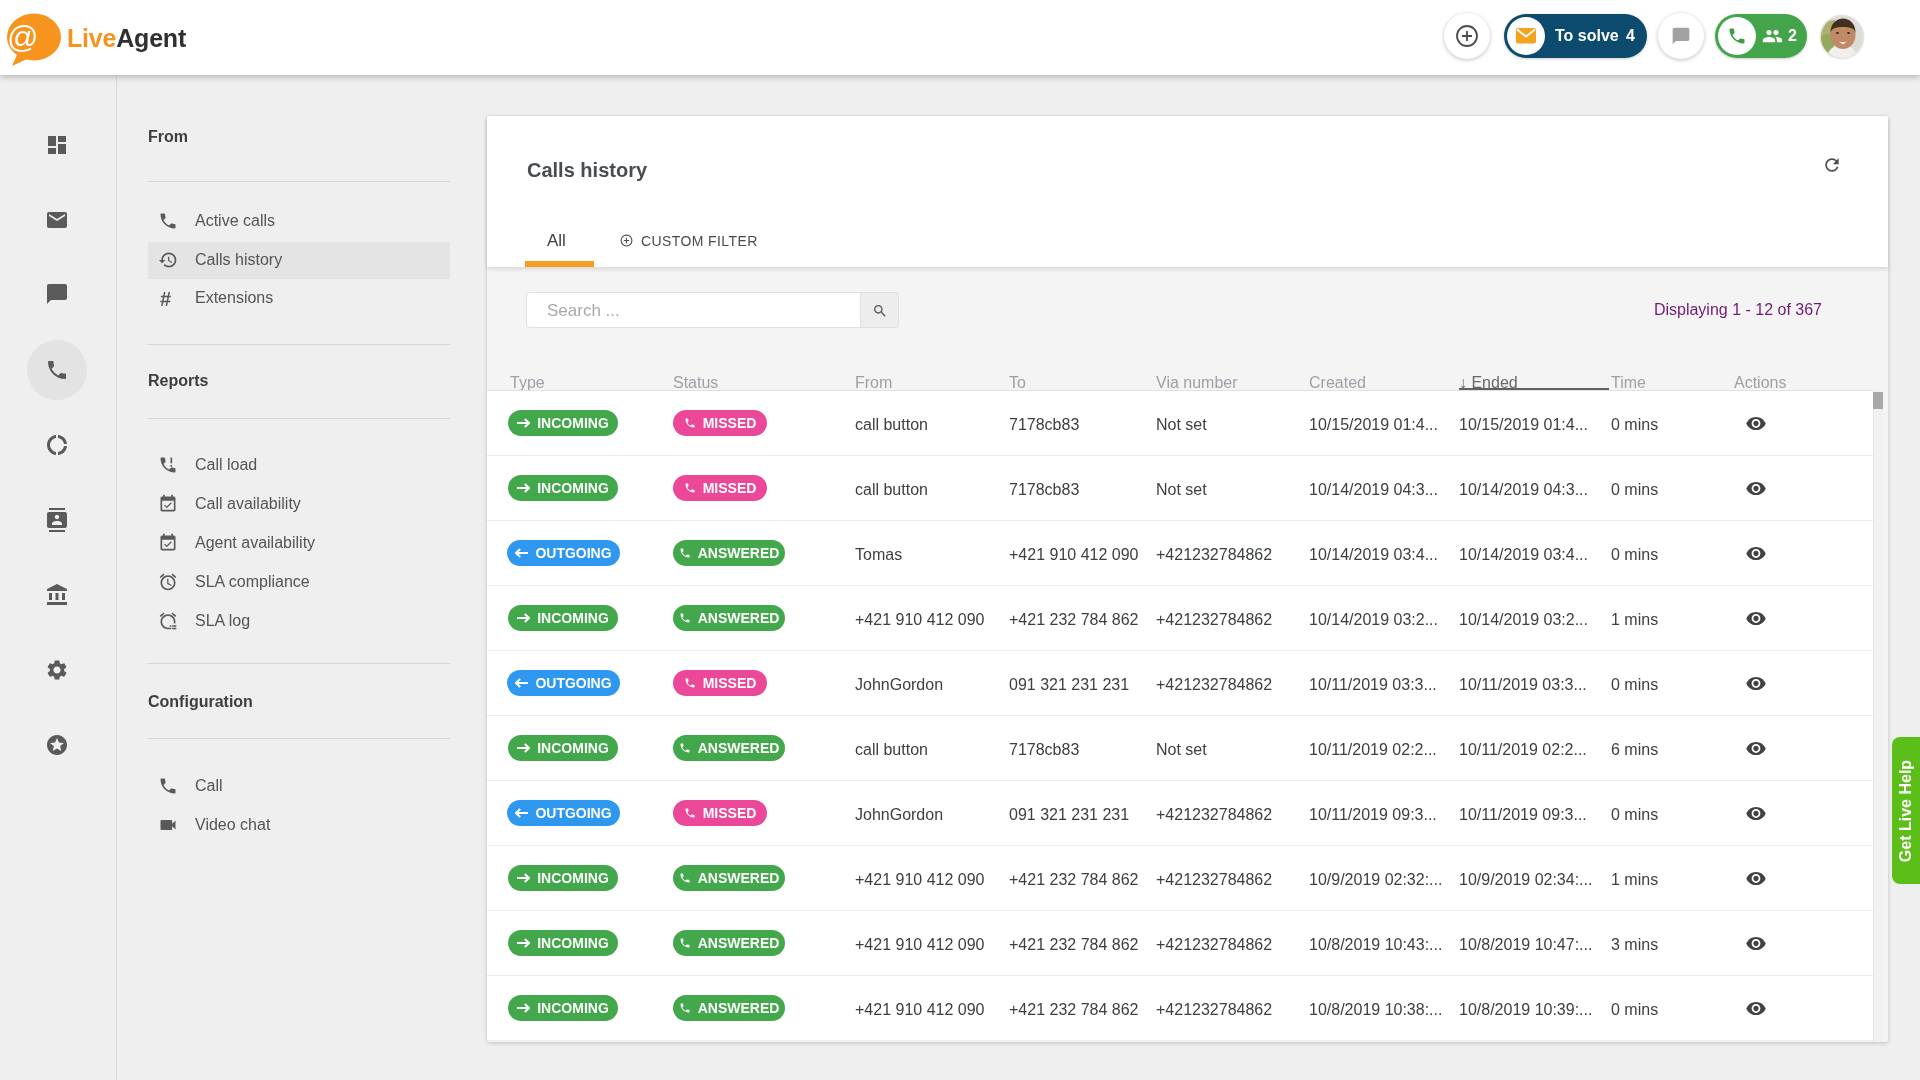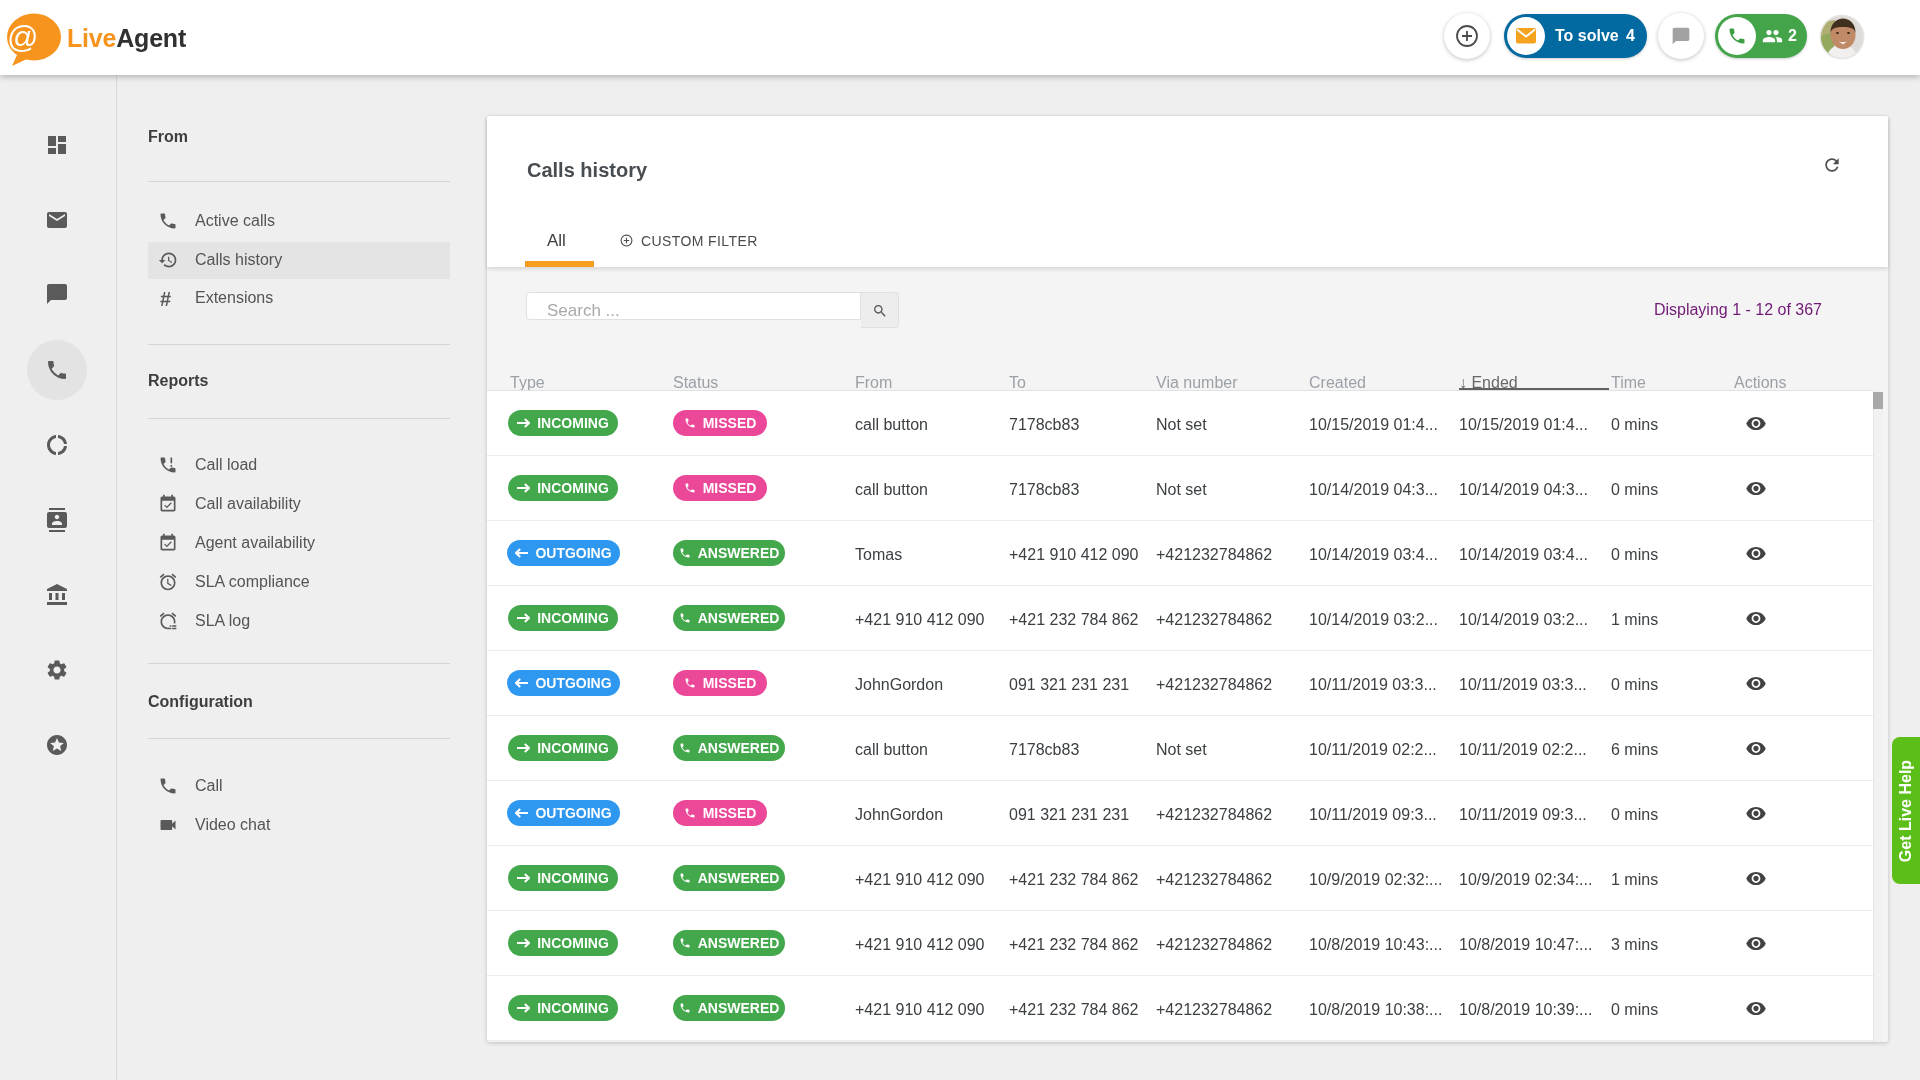--- a/index.html
+++ b/index.html
@@ -32,21 +32,21 @@
 #card { position:absolute; left:487px; top:116px; width:1401px; height:926px; background:#f4f4f4;
   border-radius:2px; box-shadow:0 1px 4px rgba(0,0,0,.2); }
 #cardhead { position:absolute; left:0; top:0; width:1401px; height:151px; background:#fff;
   box-shadow:0 2px 4px rgba(0,0,0,.13); border-radius:2px 2px 0 0; z-index:5; }
 #cardtitle { position:absolute; left:40px; top:43px; font-size:20px; font-weight:bold; color:#484d52; }
 #tab-all { position:absolute; left:60px; top:115px; font-size:17px; color:#3f3f3f; }
 #tab-underline { position:absolute; left:38px; top:145px; width:69px; height:6px; background:#f59e20; }
 #tab-custom { position:absolute; left:154px; top:117px; font-size:14px; color:#4a4a4a; letter-spacing:0.4px; }
 
 
-#searchbox { position:absolute; left:39px; top:176px; width:335px; height:28px; background:#fff;
+#searchbox { position:absolute; left:39px; top:176px; width:335px; height:36px; background:#fff;
   border:1px solid #e0e0e0; border-radius:4px 0 0 4px; }
 #searchph { position:absolute; left:20px; top:8px; font-size:17px; color:#a9a9a9; }
 #searchbtn { position:absolute; left:374px; top:176px; width:38px; height:36px; background:#ededed;
   border:1px solid #e0e0e0; border-left:none; border-radius:0 4px 4px 0; }
 #displaying { position:absolute; right:66px; top:185px; font-size:16px; color:#701a75; }
 
 
 .th { position:absolute; top:246px; font-size:16px; color:#9ba1a7;margin-top:12px; }
 #endul { position:absolute; left:972px; top:272px; width:150px; height:3px; background:#616161; }
 #headsep { position:absolute; left:0px; top:274px; width:1386px; height:1px; background:#e2e2e2; }
@@ -388,21 +388,21 @@
   </svg>
   <div id="logotext"><span class="lv">Live</span>Agent</div>
 
   <div class="circbtn" style="left:1444px">
     <svg class="abs" style="left:11px;top:11px" width="24" height="24" viewBox="0 0 24 24">
       <circle cx="12" cy="12" r="10" fill="none" stroke="#4b4b4b" stroke-width="1.8"></circle>
       <path d="M12 7v10M7 12h10" stroke="#4b4b4b" stroke-width="1.8"></path>
     </svg>
   </div>
 
-  <div class="pill" style="left:1504px;width:143px;background:#0369a1">
+  <div class="pill" style="left:1504px;width:143px;background:#0c4a6e">
     <div class="pillcirc">
       <svg class="abs" style="left:9px;top:11px" width="20" height="16" viewBox="0 0 20 16">
         <rect x="0" y="0" width="20" height="15.5" rx="2" fill="#f5a31f"></rect>
         <path d="M1 1.5 L10 8.5 L19 1.5" fill="none" stroke="#fff" stroke-width="1.8"></path>
       </svg>
     </div>
     <span class="pilltext abs" style="left:51px;top:13px">To solve</span>
     <span class="pilltext abs" style="left:122px;top:13px">4</span>
   </div>
 

